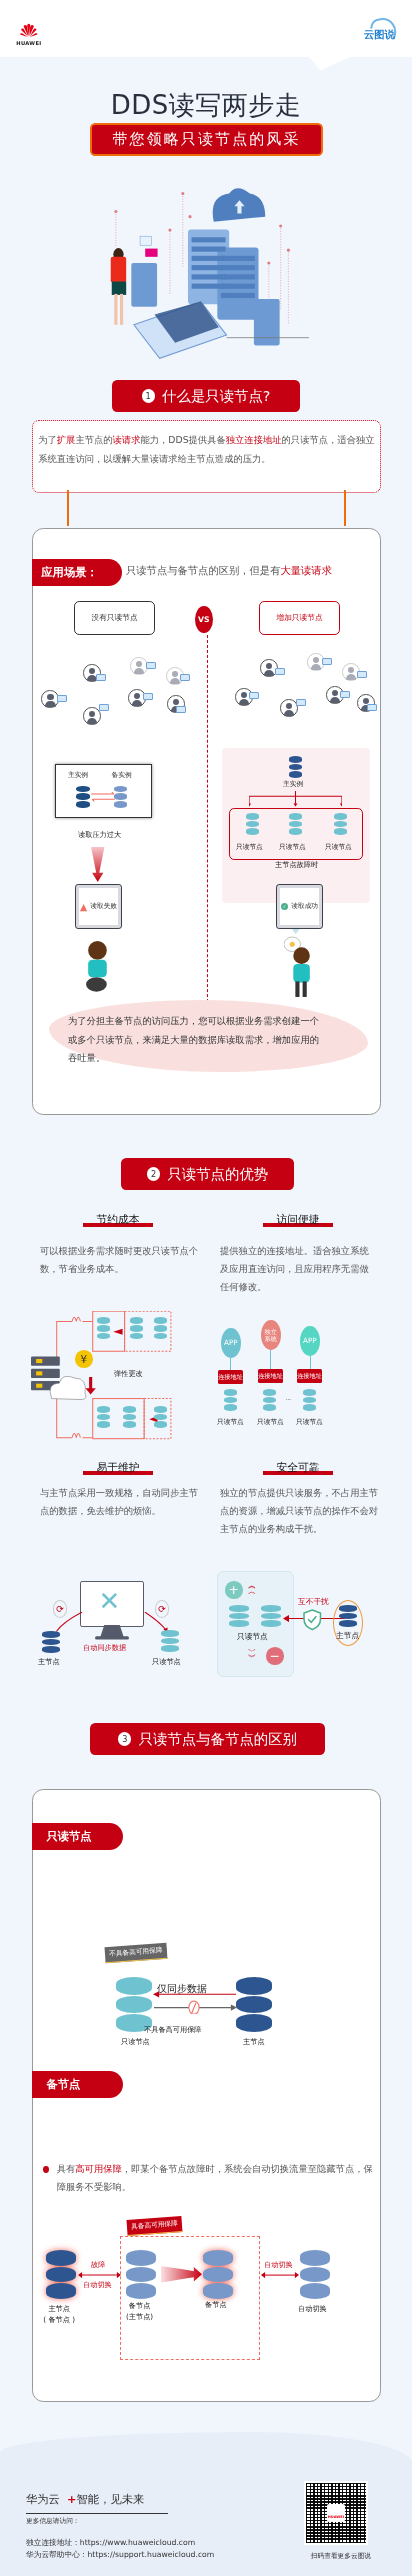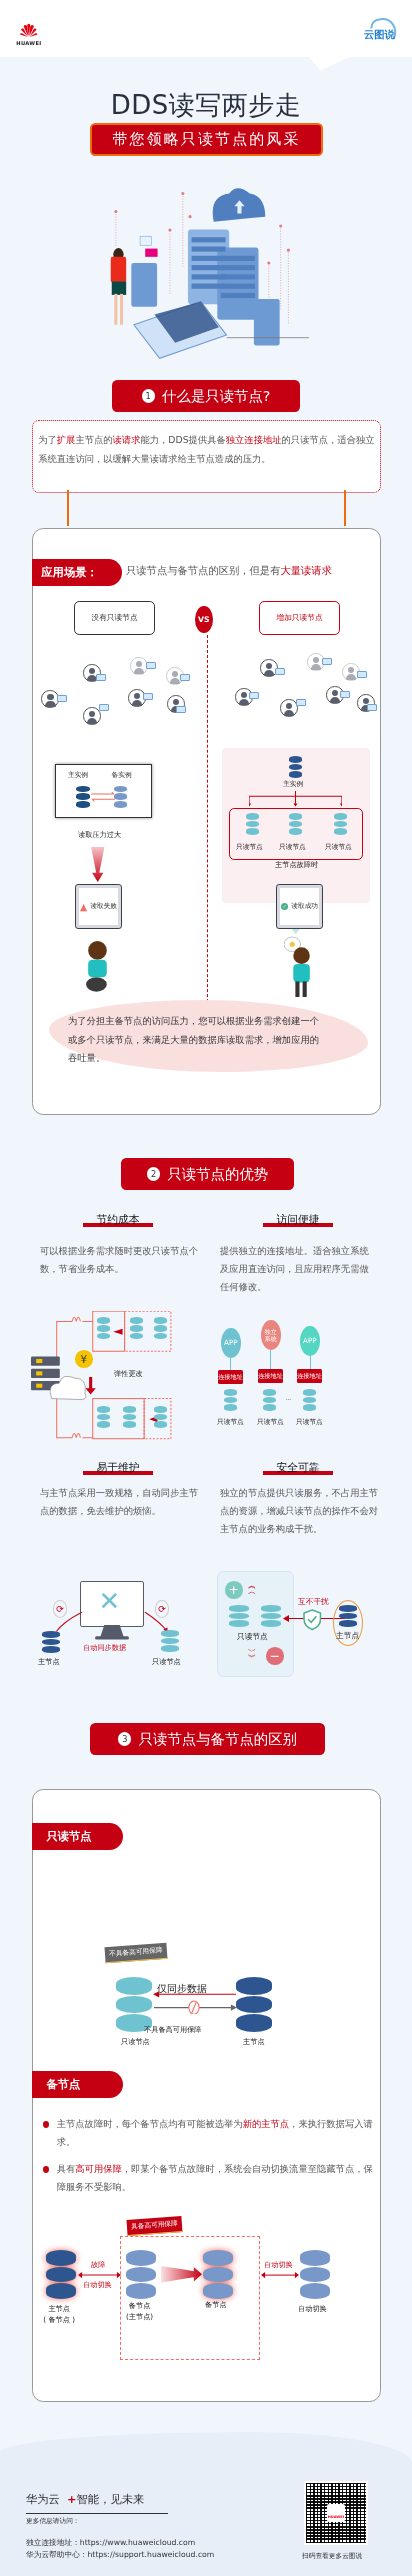--- a/index.html
+++ b/index.html
@@ -457,21 +457,20 @@
       <path d="M2 32 H154" stroke="#666" stroke-width="2"></path>
       <path d="M164 32 L152 26 V38Z" fill="#666"></path>
       <ellipse cx="80" cy="32" rx="10" ry="13" fill="#fff" stroke="#f26d5f" stroke-width="2"></ellipse>
       <line x1="76" y1="42" x2="84" y2="22" stroke="#f26d5f" stroke-width="2"></line>
     </svg>
   <div class="lbl" style="left:111px;top:235px;font-size:7.2px">不具备高可用保障</div>
   <div class="lbl" style="left:88px;top:247px;font-size:7.2px">只读节点</div>
   <div class="lbl" style="left:210px;top:247px;font-size:7.2px">主节点</div>
 
   <div class="tag" style="top:281px;height:27px;width:91px;padding-left:14.4px">备节点</div>
-  <div class="bullet" style="left:10.3px;top:325px;width:330px"><span>主节点故障时，每个备节点均有可能被选举为</span><span class="red">新的主节点</span><span>，来执行数据写入请求。</span></div>
   <div class="bullet" style="left:10.3px;top:370px;width:330px"><span>具有</span><span class="red">高可用保障</span><span>，即某个备节点故障时，系统会自动切换流量至隐藏节点，保障服务不受影响。</span></div>
 
   <div class="callout" style="left:94px;top:428px;background:#c50012;border-bottom:1.5px solid #f5c24a">具备高可用保障</div>
   <div class="abs" style="left:87px;top:446px;width:140px;height:124px;border:1px dashed #f26d5f"></div>
   <div class="db" style="left:13.4px;top:460px;width:30px;height:48px;filter:drop-shadow(0 0 3.1px #f26d5f)">
       <i style="background:#2d5691;height:15.5px"></i>
       <i style="background:#2d5691;height:15.5px"></i>
       <i style="background:#2d5691;height:15.5px"></i>
     </div>
   <div class="db" style="left:93px;top:460px;width:30px;height:48px">
@@ -521,14 +520,14 @@
 <div class="abs" style="left:26px;top:2492px;font-size:11.3px;color:#333"><span>华为云</span>&nbsp;&nbsp;<span class="red" style="font-weight:bold">+</span><span>智能，见未来</span></div>
 <div class="abs" style="left:26px;top:2513px;width:142px;border-top:0.5px solid #333"></div>
 <div class="abs" style="left:26px;top:2517px;font-size:6.7px;color:#333">更多信息请访问：</div>
 <div class="abs" style="left:26px;top:2538px;font-size:7.7px;color:#333"><span>独立连接地址：</span><span>https://www.huaweicloud.com</span></div>
 <div class="abs" style="left:26px;top:2550px;font-size:7.7px;color:#333"><span>华为云帮助中心：</span><span>https://support.huaweicloud.com</span></div>
 <div class="qr">
     <div class="qr-in">
       <div class="abs" style="left:20.6px;top:20.6px;width:18.5px;height:18.5px;background:#fff;border-radius:2.1px;color:#e60012;font-size:3.6px;font-weight:bold;text-align:center;padding-top:11.3px">HUAWEI</div>
     </div>
   </div>
-<div class="abs" style="left:302px;top:2552px;width:69px;text-align:left;font-size:6.7px;color:#333">扫码查看更多云图说</div>
+<div class="abs" style="left:302px;top:2552px;width:69px;text-align:right;font-size:6.7px;color:#333">扫码查看更多云图说</div>
 
 
 </body></html>

